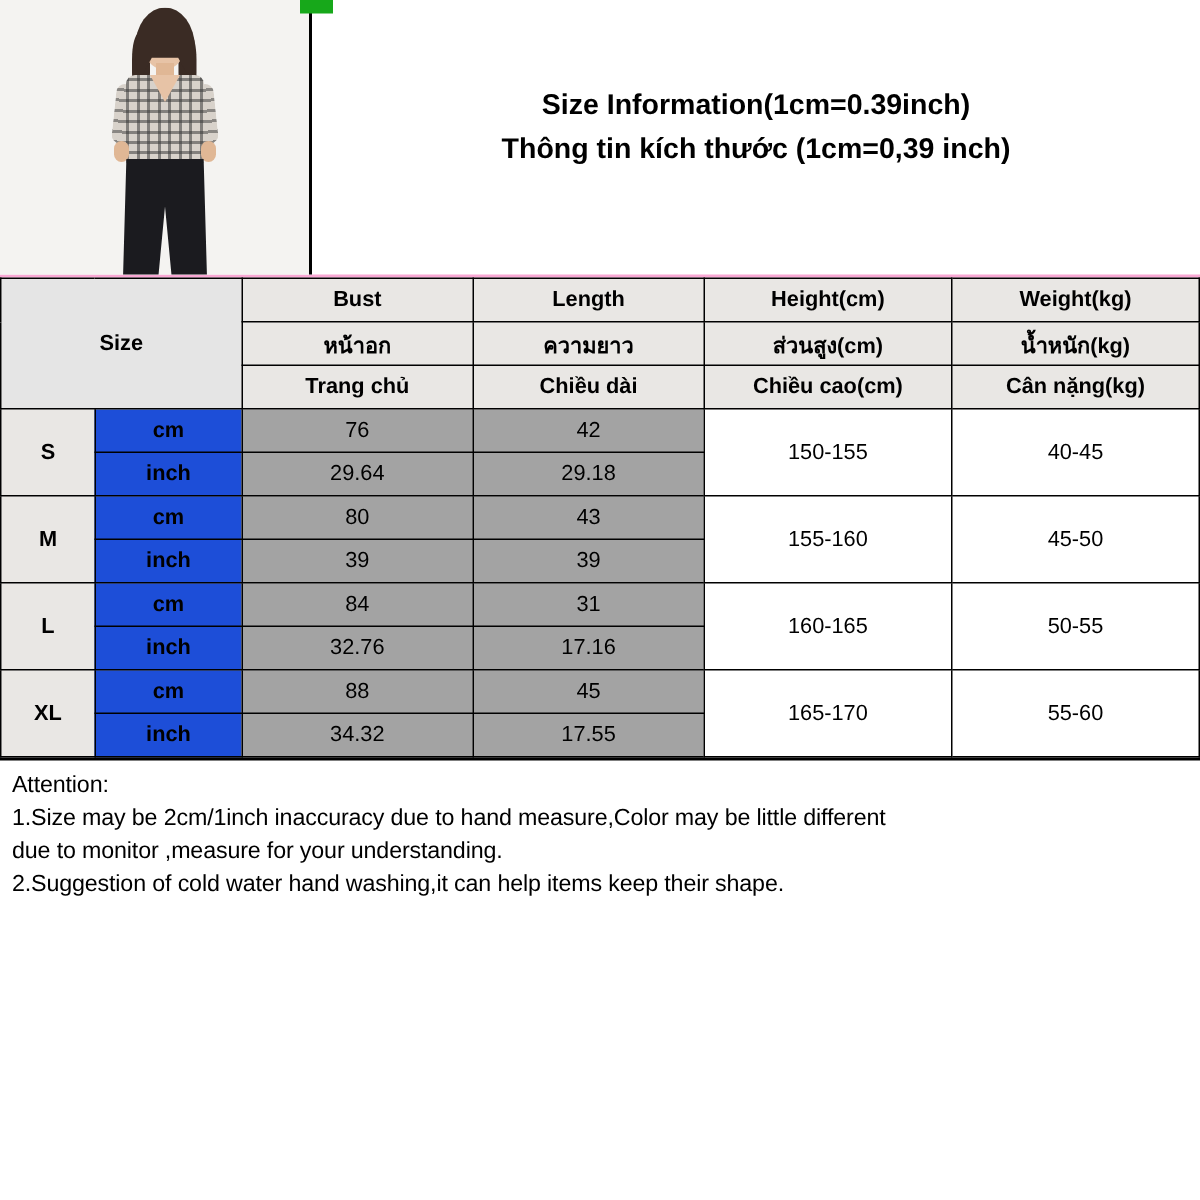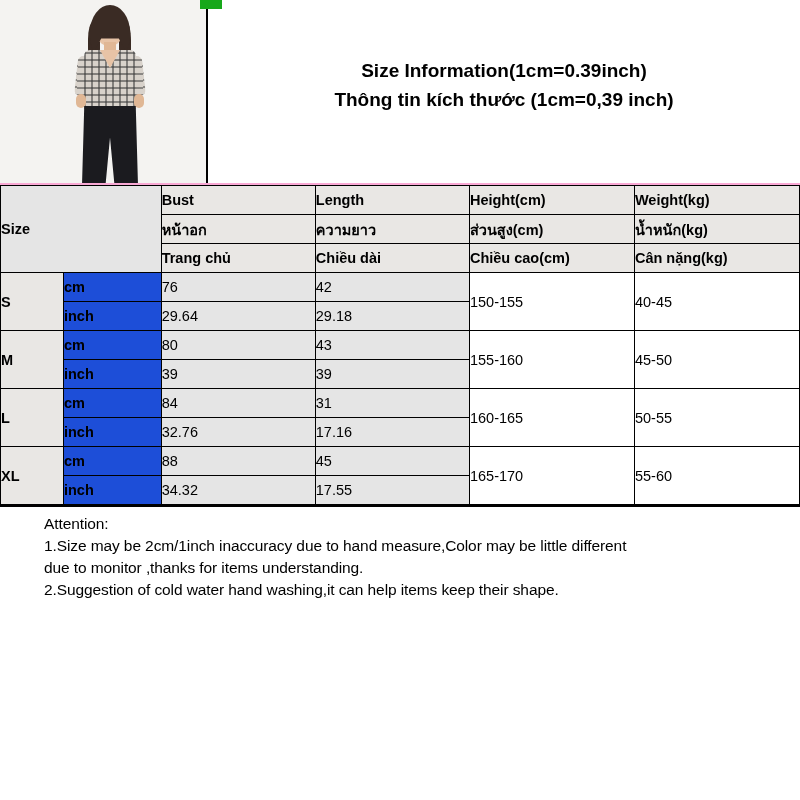--- a/index.html
+++ b/index.html
@@ -168,21 +168,21 @@
   }
 
   
   table.size-table {
     border-collapse: collapse;
     width: 800px;
     table-layout: fixed;
   }
   table.size-table td, table.size-table th {
     border: 1px solid #000;
-    text-align: left;
+    text-align: center;
     vertical-align: middle;
     font-size: 14.5px;
     padding: 0;
     height: 28px;
   }
   .hdr-cell {
     background: #e9e7e4;
     font-weight: bold;
   }
   .size-label-cell {
@@ -194,21 +194,21 @@
     background: #e9e7e4;
     font-weight: bold;
     font-size: 17px;
   }
   .unit-cell {
     background: #1d4ed8;
     font-weight: bold;
     font-size: 14.5px;
   }
   .val-cell {
-    background: #e5e5e5;
+    background: #a3a3a3;
     font-size: 15px;
   }
   .span-cell {
     background: #ffffff;
     font-size: 15px;
   }
   .h-row td { height: 34px; }
   .d-row td { height: 42px; }
 
   
@@ -223,21 +223,20 @@
   .attention {
     border-top: 2px solid #000;
     padding: 6px 8px 0 8px;
     box-sizing: border-box;
     width: 800px;
   }
   .att-line {
     font-size: 15.5px;
     line-height: 22px;
     letter-spacing: -0.1px;
-    margin-left: 36px;
   }
 </style>
 </head>
 <body>
 
 <div class="page">
 
   <div class="top">
     <div class="photo">
       <div class="model">
@@ -351,17 +350,17 @@
         <td class="unit-cell">inch</td>
         <td class="val-cell">34.32</td>
         <td class="val-cell">17.55</td>
       </tr>
     </tbody>
   </table>
 
   <div class="attention">
     <div class="att-line">Attention:</div>
     <div class="att-line">1.Size may be 2cm/1inch inaccuracy due to hand measure,Color may be little different</div>
-    <div class="att-line">due to monitor ,thanks for items understanding.</div>
+    <div class="att-line">due to monitor ,measure for your understanding.</div>
     <div class="att-line">2.Suggestion of cold water hand washing,it can help items keep their shape.</div>
   </div>
 
 </div>
 
 </body></html>

